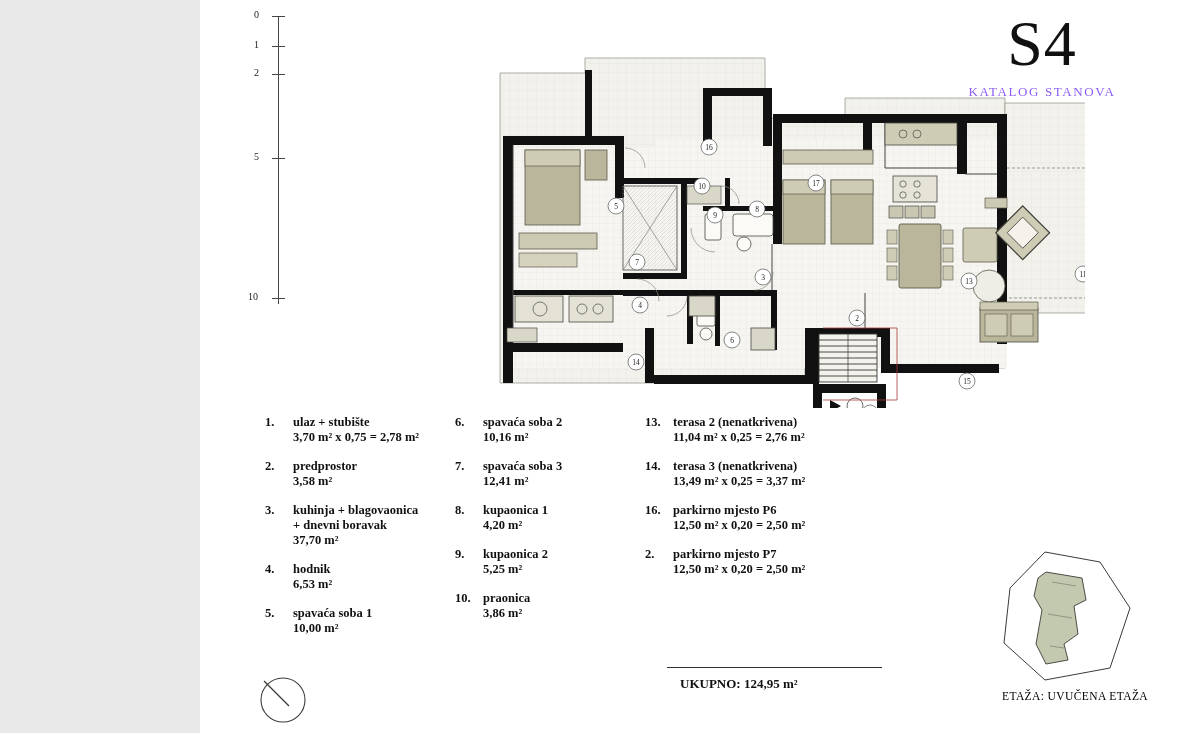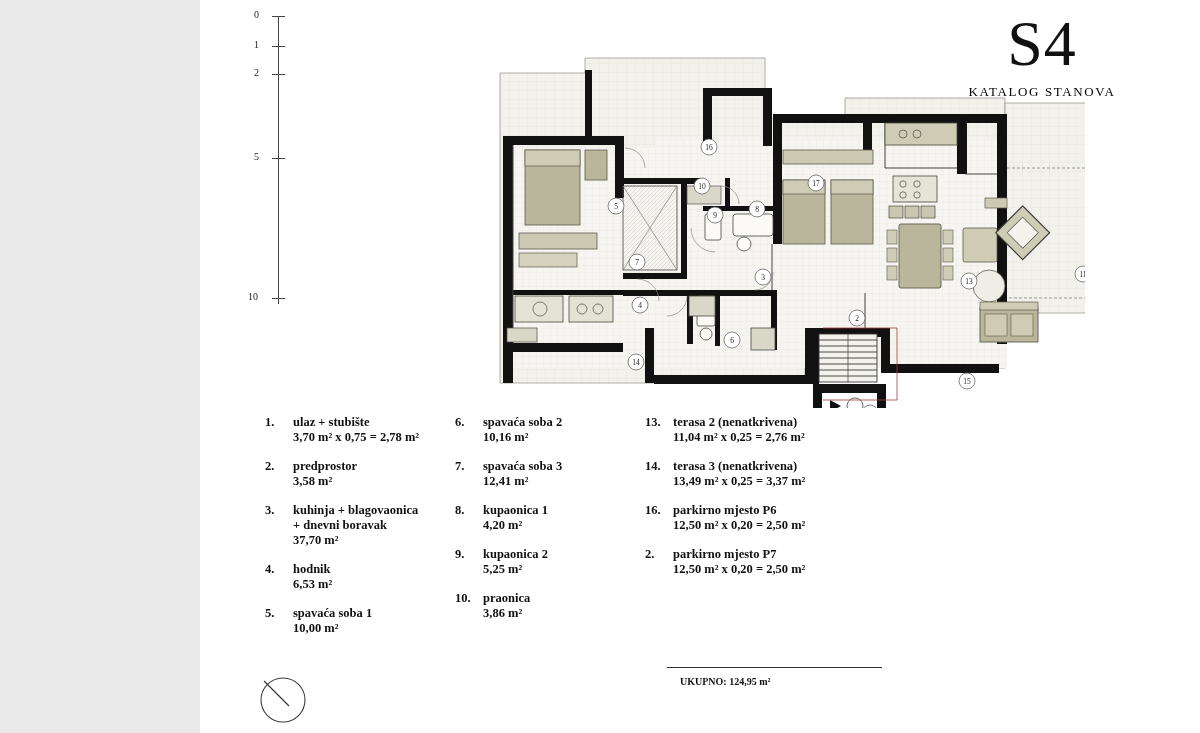--- a/index.html
+++ b/index.html
@@ -1,42 +1,42 @@
 <!DOCTYPE html>
 <html><head>
 <meta charset="utf-8">
 <style>
   html,body{margin:0;padding:0;}
   body{width:1200px;height:733px;background:#e9e9e9;font-family:"Liberation Serif",serif;overflow:hidden;}
   .page{position:absolute;left:200px;top:0;width:1010px;height:733px;background:#ffffff;}
   
   .title{position:absolute;right:38px;top:12px;text-align:center;width:260px;}
   .title .s4{font-size:64px;line-height:64px;letter-spacing:1px;color:#111;font-family:"Liberation Serif",serif;}
-  .title .sub{font-size:13px;letter-spacing:1.6px;color:#000000;margin-top:8px;}
+  .title .sub{font-size:13px;letter-spacing:1.6px;color:#8b5cf6;margin-top:8px;}
   
   .scale{position:absolute;left:60px;top:6px;width:40px;height:300px;}
   .scale .vline{position:absolute;left:18px;top:10px;width:1px;height:288px;background:#444;}
   .scale .tick{position:absolute;left:12px;width:13px;height:1px;background:#444;}
   .scale .lbl{position:absolute;left:-6px;font-size:10px;color:#222;font-family:"Liberation Serif",serif;}
   
   .plan{position:absolute;left:85px;top:28px;width:800px;height:375px;}
   .plan svg{display:block;}
   
   .legend{position:absolute;left:60px;top:415px;width:900px;font-size:12.5px;color:#111;}
   .col{position:absolute;top:0;}
   .col1{left:5px;width:195px;}
   .col2{left:195px;width:185px;}
   .col3{left:385px;width:240px;}
   .item{position:relative;margin-bottom:14px;}
   .item .num{position:absolute;left:0;top:0;font-weight:bold;}
   .item .txt{display:block;padding-left:28px;font-weight:bold;}
   .item .txt .l2{display:block;font-weight:bold;}
   .total{position:absolute;left:385px;top:252px;width:240px;}
   .total .rule{border-top:1px solid #333;width:215px;margin:0 0 8px 22px;}
-  .total .tl{padding-left:35px;font-weight:bold;font-size:10px;}
+  .total .tl{padding-left:35px;font-weight:bold;font-size:13px;}
   
   .site{position:absolute;left:790px;top:548px;width:170px;height:160px;}
   .site .cap{position:absolute;left:0;top:142px;width:170px;text-align:center;font-size:11.5px;letter-spacing:.4px;}
   
   .north{position:absolute;left:55px;top:672px;width:56px;height:56px;}
 </style>
 </head>
 <body>
 
 <div class="page">
@@ -434,20 +434,28 @@
         </span>
       </div>
     </div>
 
     <div class="total">
       <div class="rule"></div>
       <div class="tl">UKUPNO: 124,95 m²</div>
     </div>
   </div>
 
+  <div class="site">
+    <svg width="170" height="140" viewBox="0 0 170 140" xmlns="http://www.w3.org/2000/svg">
+      <polygon points="55,4 110,14 140,60 120,120 55,132 14,95 20,40" fill="#ffffff" stroke="#3a3a36" stroke-width="1"></polygon>
+      <polygon points="56,24 92,30 96,52 84,58 88,86 74,96 78,112 56,116 46,96 52,62 44,48 48,30" fill="#c3c9ae" stroke="#3a3a36" stroke-width="0.9"></polygon>
+      <path d="M62,34 L86,38 M58,66 L82,70 M60,98 L74,100" stroke="#6e7361" stroke-width="0.6"></path>
+    </svg>
+    <div class="cap">ETAŽA: UVUČENA ETAŽA</div>
+  </div>
 
   <div class="north">
     <svg width="56" height="56" viewBox="0 0 56 56" xmlns="http://www.w3.org/2000/svg">
       <circle cx="28" cy="28" r="22" fill="none" stroke="#3a3a36" stroke-width="1.1"></circle>
       <line x1="9" y1="9" x2="34" y2="34" stroke="#3a3a36" stroke-width="1.3"></line>
     </svg>
   </div>
 
 </div>
 

